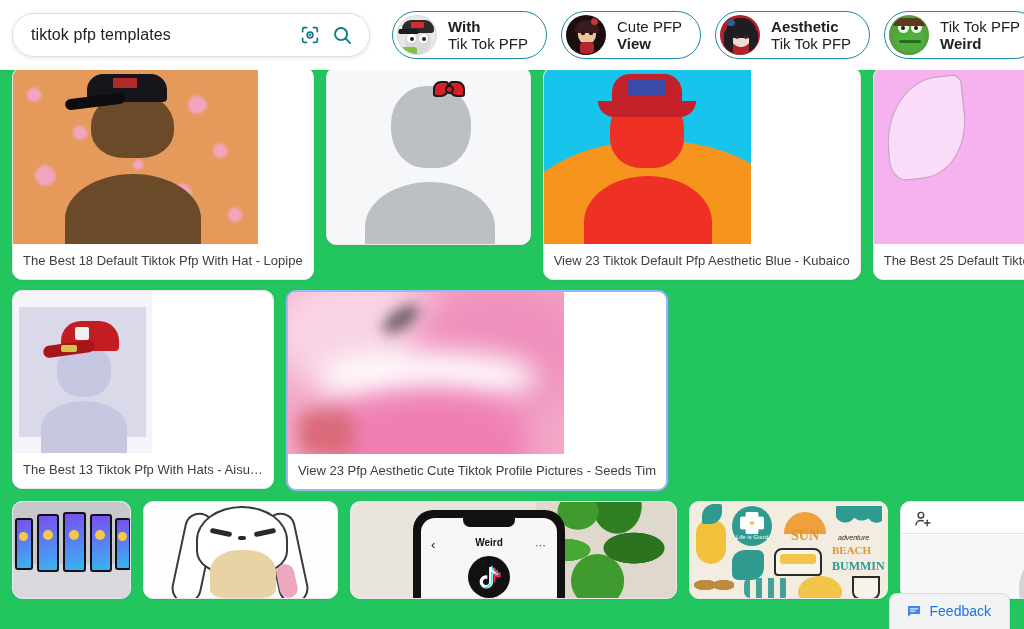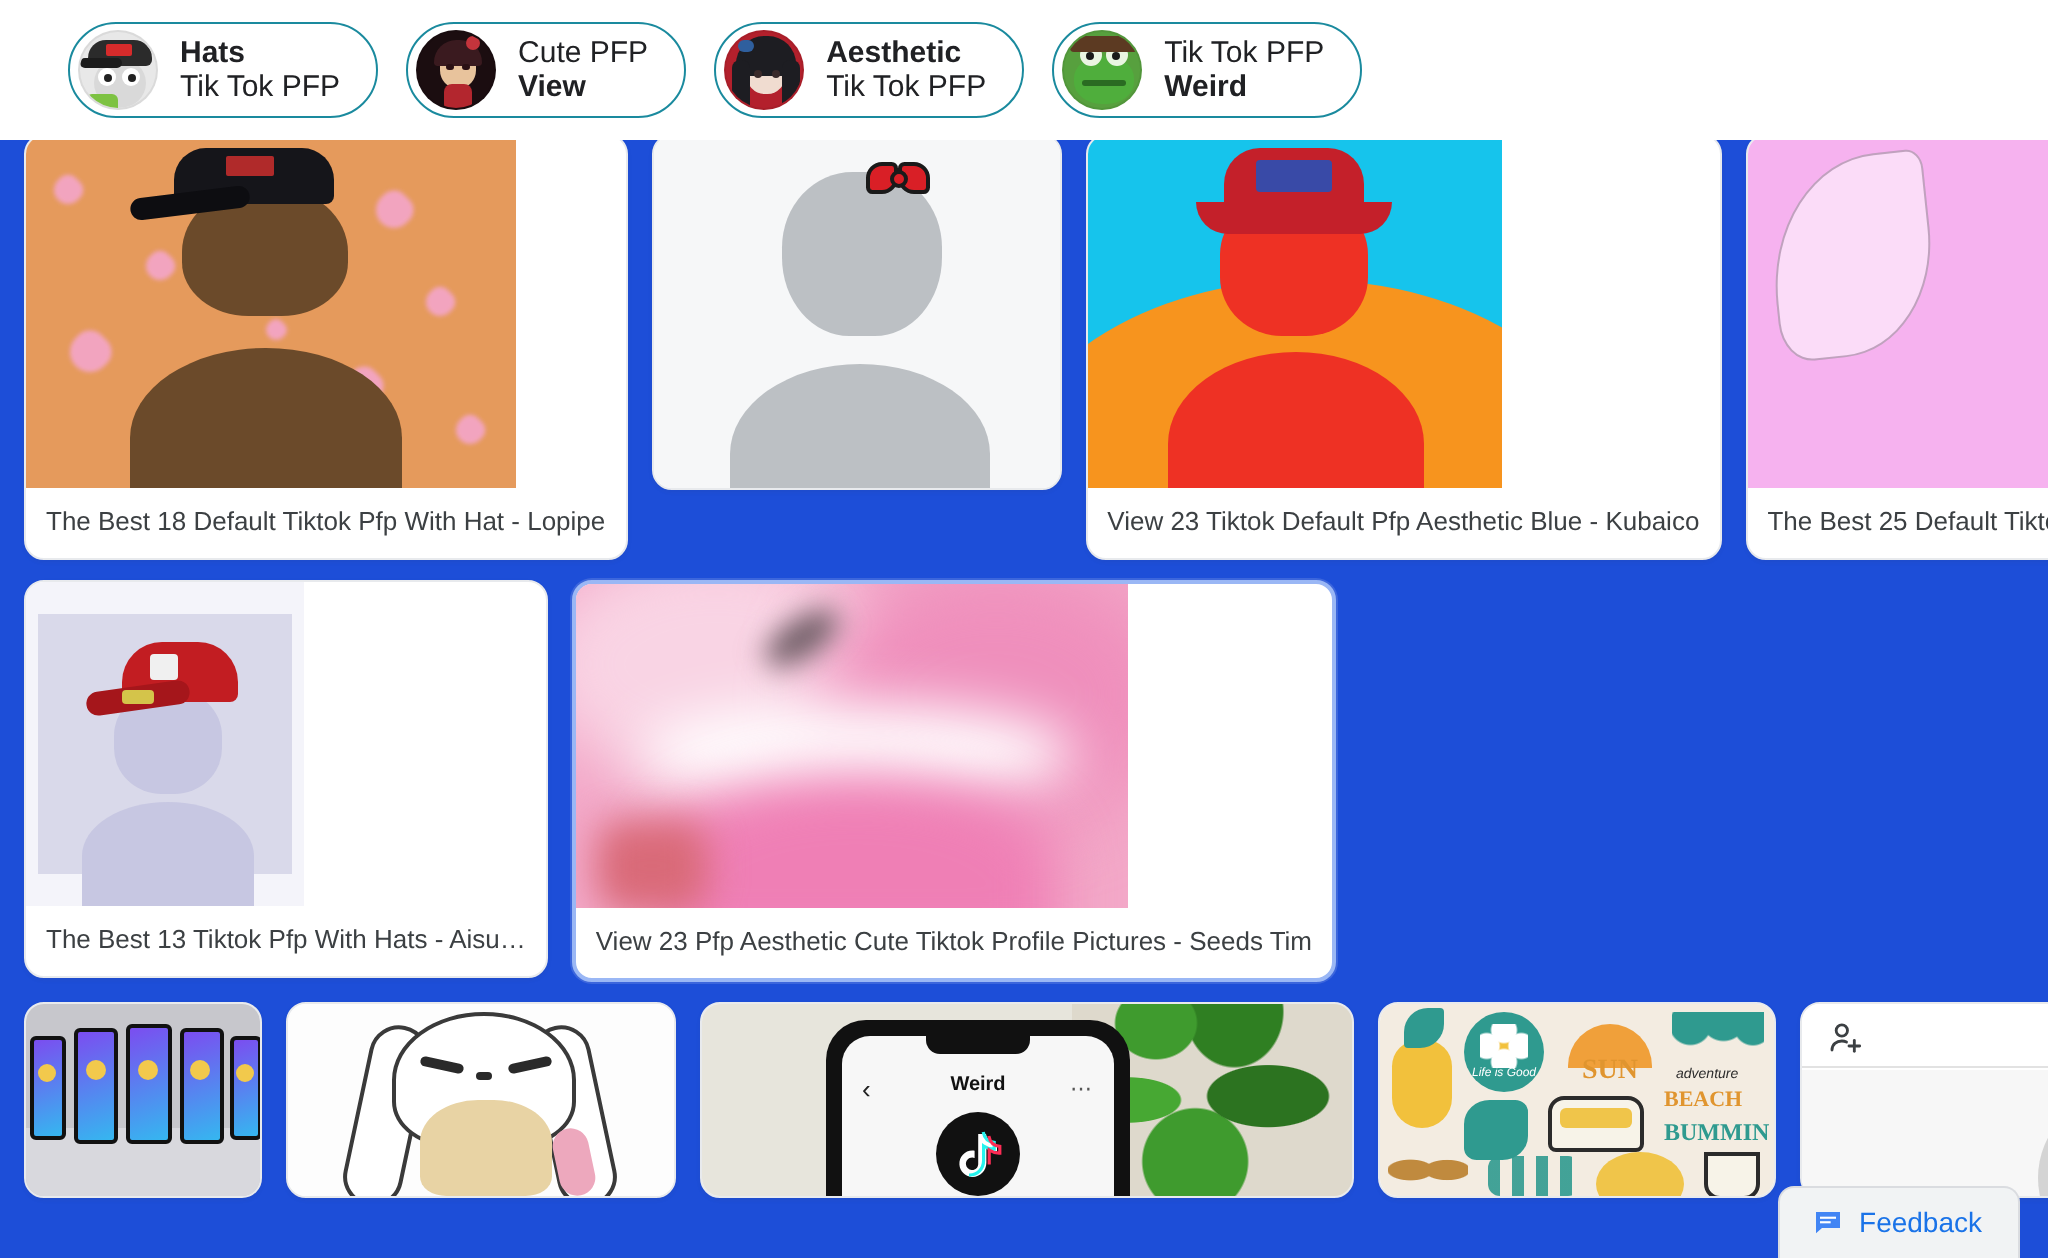--- a/index.html
+++ b/index.html
@@ -87,21 +87,21 @@
   }
   .chip-text .b { font-weight: 700; display: block; }
   .chip-text .n { font-weight: 400; display: block; text-align: right; }
 
   
   .results {
     position: relative;
     width: 1024px;
     height: 559px;
     overflow: hidden;
-    background: #1d4ed8;
+    background: #22c55e;
   }
   .row {
     display: flex;
     align-items: flex-start;
     gap: 12px;
     padding: 0 12px;
   }
   .row.r1 { margin-top: -3px; }
   .row.r2 { margin-top: 10px; }
   .row.r3 { margin-top: 10px; }
@@ -171,37 +171,56 @@
     font-size: 14px;
     color: #1a73e8;
     cursor: pointer;
   }
 </style>
 </head>
 <body>
 
 <div class="header">
 
+  <div class="searchbox">
+    <div class="query">tiktok pfp templates</div>
+    <div class="sb-icon">
+      <svg width="22" height="22" viewBox="0 0 24 24" fill="none" stroke="#0f7b8a" stroke-width="1.9" stroke-linecap="round">
+        <path d="M4 8.2V5.6A1.6 1.6 0 0 1 5.6 4h2.6"></path>
+        <path d="M15.8 4h2.6A1.6 1.6 0 0 1 20 5.6v2.6"></path>
+        <path d="M20 15.8v2.6a1.6 1.6 0 0 1-1.6 1.6h-2.6"></path>
+        <path d="M8.2 20H5.6A1.6 1.6 0 0 1 4 18.4v-2.6"></path>
+        <circle cx="12" cy="12" r="3.1" fill="none"></circle>
+        <circle cx="12" cy="12" r="1.25" fill="#0f7b8a" stroke="none"></circle>
+      </svg>
+    </div>
+    <div class="sb-icon">
+      <svg width="23" height="23" viewBox="0 0 24 24" fill="none" stroke="#0f7b8a" stroke-width="2" stroke-linecap="round">
+        <circle cx="10.5" cy="10.5" r="6.3"></circle>
+        <line x1="15.3" y1="15.3" x2="20" y2="20"></line>
+      </svg>
+    </div>
+  </div>
 
   <div class="chips">
 
     <div class="chip">
       <div class="chip-avatar" style="background:#e8e8e8;">
         <div style="position:absolute;left:7px;top:13px;width:26px;height:25px;border-radius:50%;background:#d9d9d9;"></div>
         <div style="position:absolute;left:9px;top:18px;width:9px;height:9px;border-radius:50%;background:#fff;"></div>
         <div style="position:absolute;left:21px;top:18px;width:9px;height:9px;border-radius:50%;background:#fff;"></div>
         <div style="position:absolute;left:12px;top:21px;width:4px;height:4px;border-radius:50%;background:#222;"></div>
         <div style="position:absolute;left:24px;top:21px;width:4px;height:4px;border-radius:50%;background:#222;"></div>
         <div style="position:absolute;left:4px;top:4px;width:32px;height:13px;border-radius:9px 9px 3px 3px;background:#2b2b2b;"></div>
         <div style="position:absolute;left:0px;top:13px;width:21px;height:5px;border-radius:4px;background:#1c1c1c;"></div>
         <div style="position:absolute;left:13px;top:6px;width:13px;height:6px;background:#d62b2b;border-radius:1px;"></div>
         <div style="position:absolute;left:3px;top:31px;width:16px;height:11px;background:#7dc242;border-radius:3px;"></div>
       </div>
       <div class="chip-text">
-        <span class="b">Hats</span>
+        <span class="b">With</span>
         <span class="n">Tik Tok PFP</span>
       </div>
     </div>
 
     <div class="chip">
       <div class="chip-avatar" style="background:#1b0d10;">
         <div style="position:absolute;left:11px;top:8px;width:18px;height:20px;border-radius:45%;background:#e8c39c;"></div>
         <div style="position:absolute;left:8px;top:4px;width:24px;height:13px;border-radius:12px 12px 2px 2px;background:#3a1a1f;"></div>
         <div style="position:absolute;left:14px;top:16px;width:4px;height:3px;background:#2a1014;border-radius:2px;"></div>
         <div style="position:absolute;left:22px;top:16px;width:4px;height:3px;background:#2a1014;border-radius:2px;"></div>

